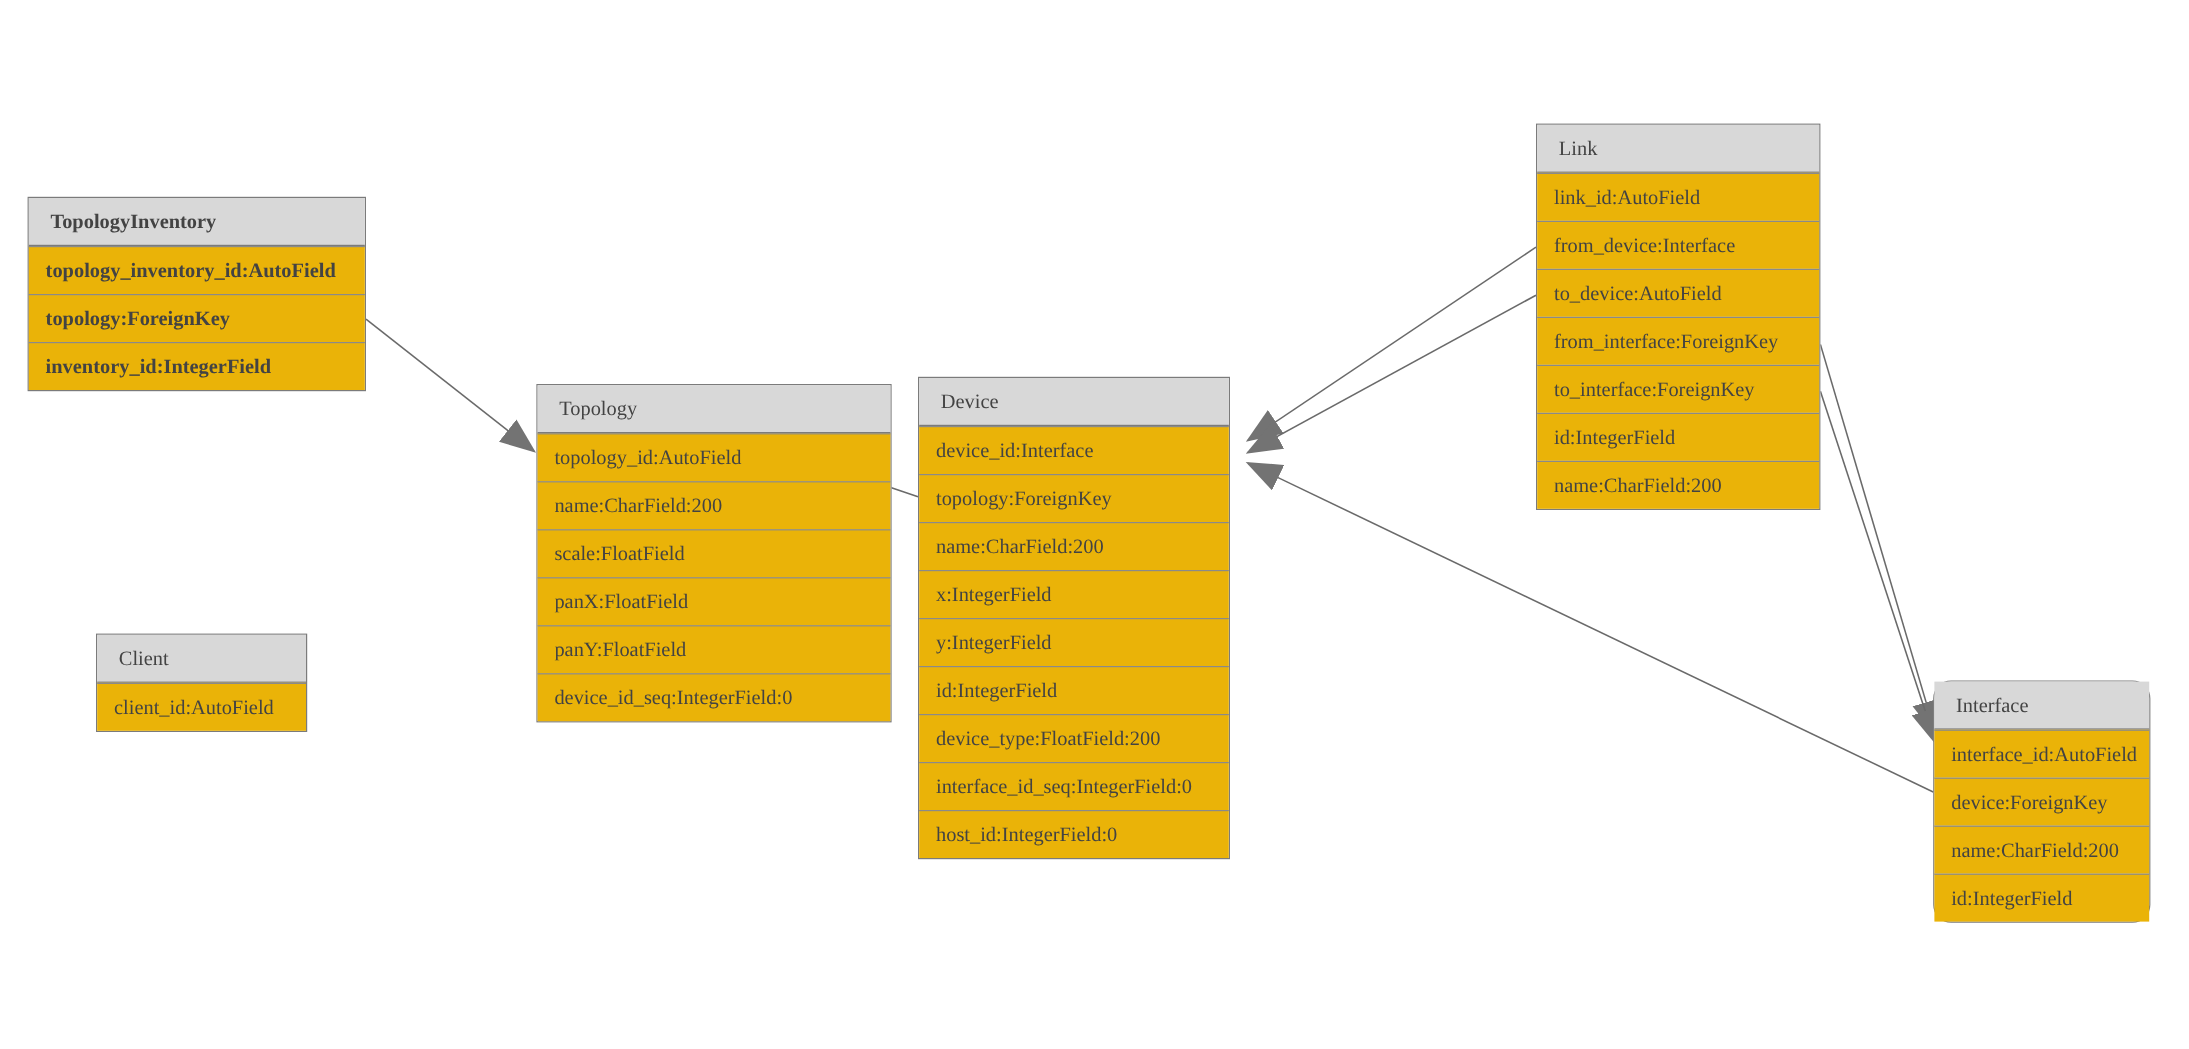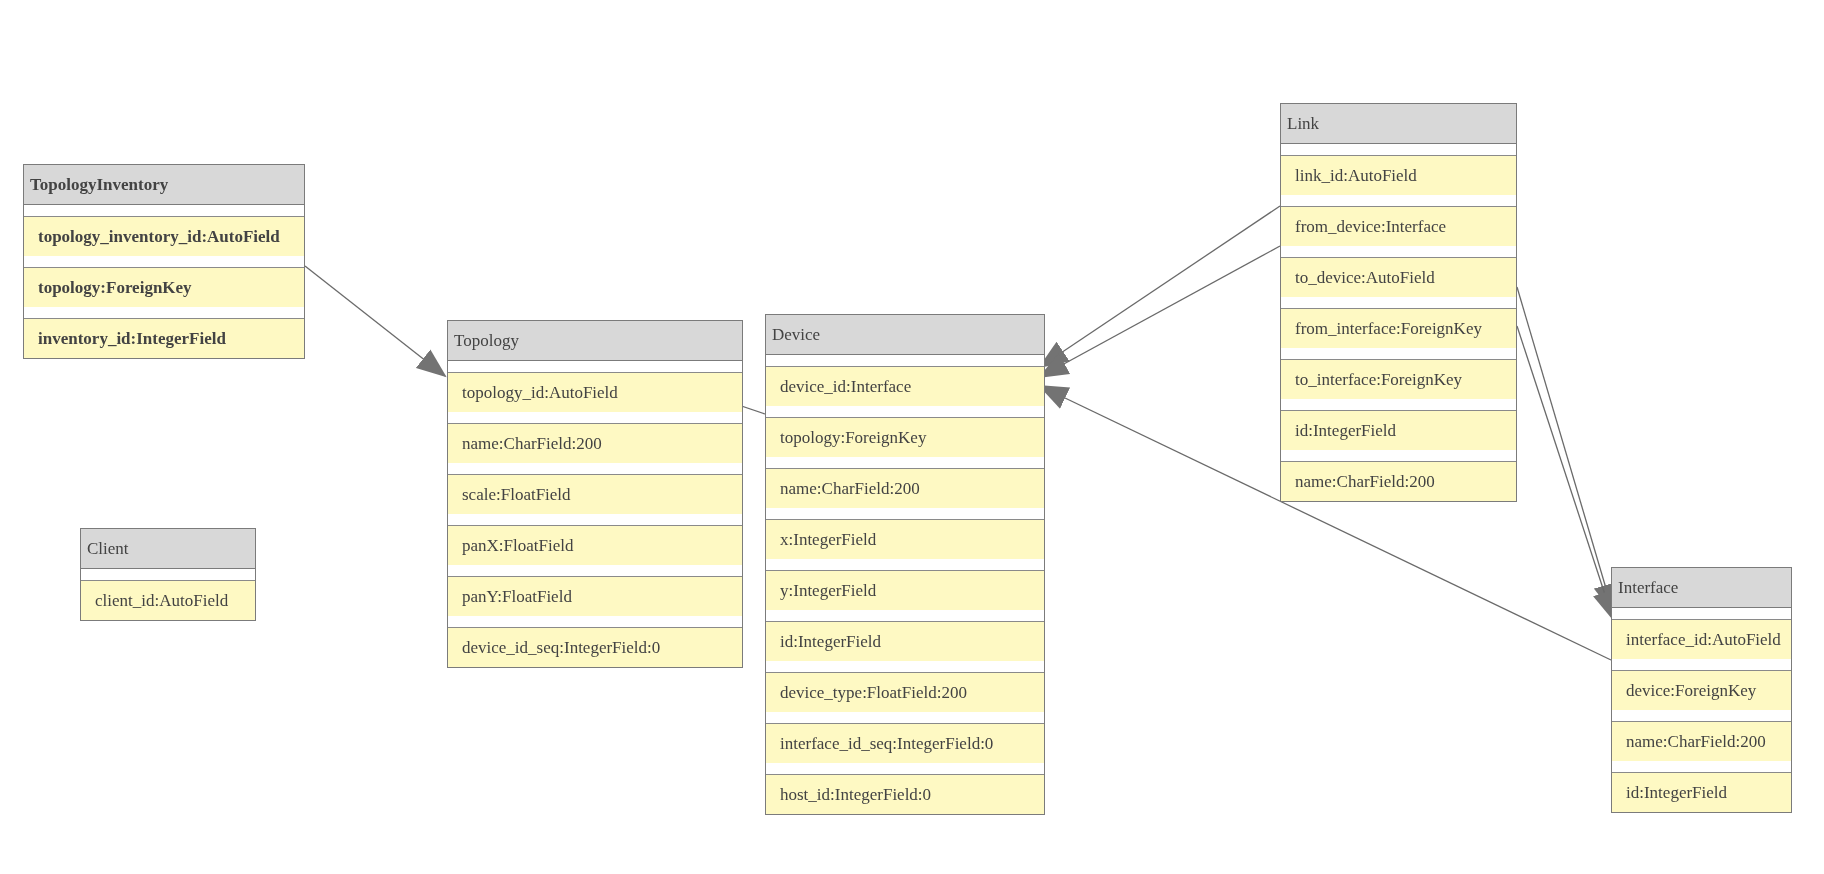--- a/index.html
+++ b/index.html
@@ -32,36 +32,35 @@
     box-sizing: border-box;
     background: #ffffff;
     border: 1.5px solid #7b7b7b;
     color: #434343;
     font-size: 17px;
   }
   .entity-header {
     box-sizing: border-box;
     height: 40px;
     line-height: 39px;
-    padding: 0 6px;
+    padding: 0 18px;
     background: #d8d8d8;
     border-bottom: 1.5px solid #7b7b7b;
     white-space: nowrap;
     overflow: hidden;
   }
   .entity-row {
     box-sizing: border-box;
     height: 40px;
     line-height: 39px;
     padding: 0 14px;
     border-top: 1px solid #8a8a8a;
-    background: #fef9c3;
+    background: #eab308;
     white-space: nowrap;
     overflow: hidden;
-    margin-top: 11px;
   }
   .entity-row:first-of-type {
     border-top: none;
   }
 </style>
 </head>
 <body>
 
 <div id="canvas">
   <svg id="edges" width="1824" height="874" viewBox="0 0 1824 874" xmlns="http://www.w3.org/2000/svg">
@@ -91,21 +90,21 @@
         <div class="entity-row">name:CharField:200</div>
         <div class="entity-row">scale:FloatField</div>
         <div class="entity-row">panX:FloatField</div>
         <div class="entity-row">panY:FloatField</div>
         <div class="entity-row">device_id_seq:IntegerField:0</div>
       </div>
       <div class="entity" style="left: 80px; top: 528px; width: 176px;">
         <div class="entity-header">Client</div>
         <div class="entity-row">client_id:AutoField</div>
       </div>
-      <div class="entity" style="left: 765px; top: 314px; width: 280px;">
+      <div class="entity" style="left: 765px; top: 314px; width: 260px;">
         <div class="entity-header">Device</div>
         <div class="entity-row">device_id:Interface</div>
         <div class="entity-row">topology:ForeignKey</div>
         <div class="entity-row">name:CharField:200</div>
         <div class="entity-row">x:IntegerField</div>
         <div class="entity-row">y:IntegerField</div>
         <div class="entity-row">id:IntegerField</div>
         <div class="entity-row">device_type:FloatField:200</div>
         <div class="entity-row">interface_id_seq:IntegerField:0</div>
         <div class="entity-row">host_id:IntegerField:0</div>
@@ -113,21 +112,21 @@
       <div class="entity" style="left: 1280px; top: 103px; width: 237px;">
         <div class="entity-header">Link</div>
         <div class="entity-row">link_id:AutoField</div>
         <div class="entity-row">from_device:Interface</div>
         <div class="entity-row">to_device:AutoField</div>
         <div class="entity-row">from_interface:ForeignKey</div>
         <div class="entity-row">to_interface:ForeignKey</div>
         <div class="entity-row">id:IntegerField</div>
         <div class="entity-row">name:CharField:200</div>
       </div>
-      <div class="entity" style="left: 1611px; top: 567px; width: 181px;">
+      <div class="entity" style="left: 1611px; top: 567px; width: 181px; border-radius: 15px;">
         <div class="entity-header">Interface</div>
         <div class="entity-row">interface_id:AutoField</div>
         <div class="entity-row">device:ForeignKey</div>
         <div class="entity-row">name:CharField:200</div>
         <div class="entity-row">id:IntegerField</div>
       </div>
     </div>
 </div>
 
 </body></html>

